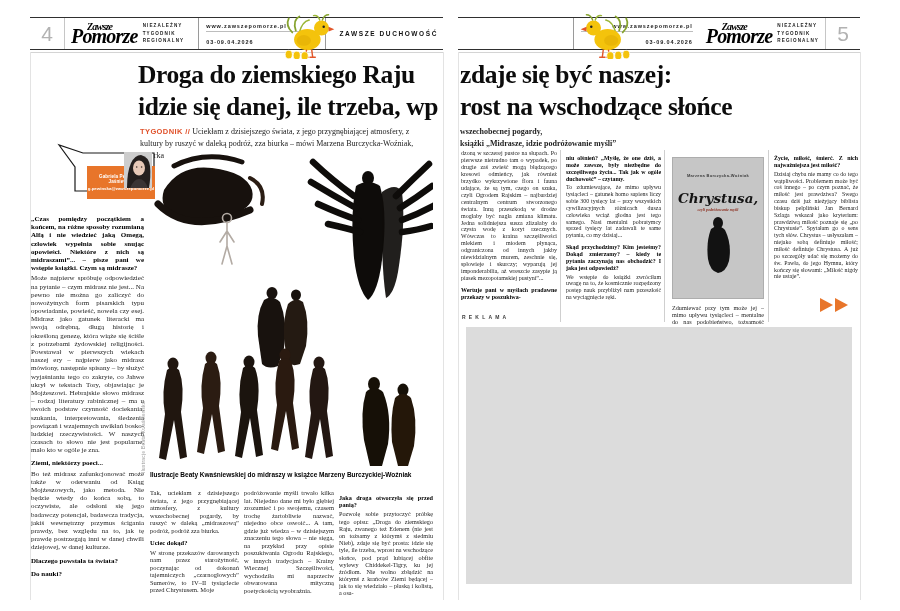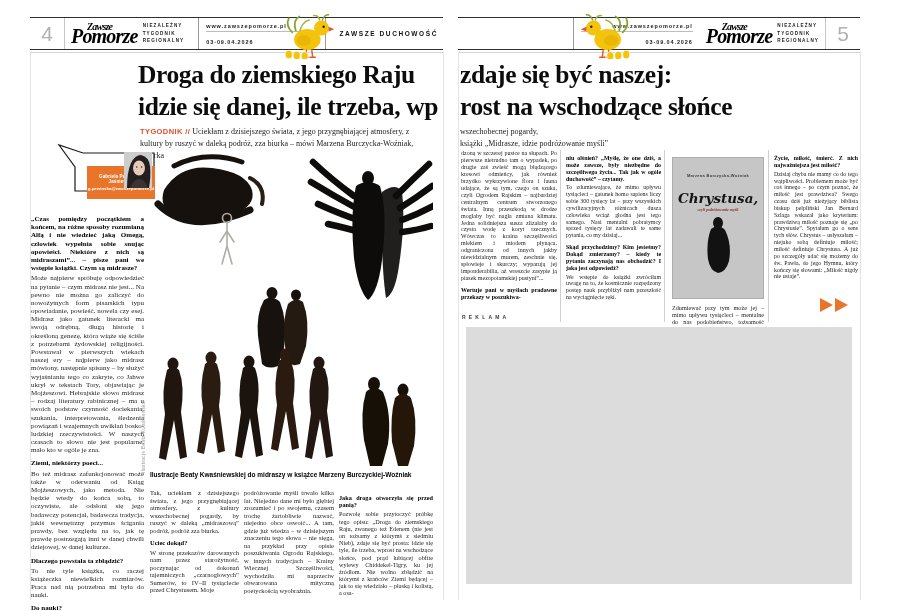--- a/index.html
+++ b/index.html
@@ -197,21 +197,21 @@
     <span>idzie się danej, ile trzeba, wp</span>
   </div>
   <div class="headline" style="left:460px;top:59px;width:320px;">
     <span>zdaje się być naszej:</span>
     <span>rost na wschodzące słońce</span>
   </div>
 
   <div class="lead" style="left:140px;top:126px;width:294px;">
     <span class="kicker">TYGODNIK //</span><span> Uciekłam z dzisiejszego świata, z jego przygnębiającej atmosfery, z kultury by ruszyć w daleką podróż, zza biurka – mówi Marzena Burczycka-Woźniak, autorka</span>
   </div>
-  <div class="lead" style="left:460px;top:126px;width:250px;">
+  <div class="lead" style="left:460px;top:126px;width:250px;font-weight:bold;">
     <span class="ln">wszechobecnej pogardy,</span>
     <span class="ln">książki „Midrasze, idzie podróżowanie myśli”</span>
   </div>
 
   <svg class="bubble-svg" viewBox="0 0 104 56">
     <path d="M98,13 L98,51 L19,51 L19,27 L3,5 L27,13 Z" fill="#ffffff" stroke="#1a1a1a" stroke-width="1.2"></path>
   </svg>
   <div class="authorbox">
     <div class="nm">Gabriela Pewińska-Jaśniewicz</div>
     <div class="em">g.pewinska@zawszepomorze.pl</div>
@@ -223,22 +223,21 @@
     <circle cx="12.7" cy="15" r="0.8" fill="#3a2e28"></circle>
       <circle cx="17.6" cy="15" r="0.8" fill="#3a2e28"></circle>
     <path d="M6,36 Q10,27 15,27 Q21,27 24,36 Z" fill="#3a3434"></path>
   </svg>
 
   <div class="col col1L">
     <p class="q">„Czas pomiędzy początkiem a końcem, na różne sposoby rozumianą Alfą i nie wiedzieć jaką Omegą, człowiek wypełnia sobie snując opowieści. Niektóre z nich są midraszami”... – pisze pani we wstępie książki. Czym są midrasze?</p>
     <p class="noind">Może najpierw spróbuję odpowiedzieć na pytanie – czym midrasz nie jest... Na pewno nie można go zaliczyć do nowożytnych form pisarskich typu opowiadanie, powieść, nowela czy esej. Midrasz jako gatunek literacki ma swoją odrębną, długą historię i określoną genezę, która wiąże się ściśle z potrzebami żydowskiej religijności. Powstawał w pierwszych wiekach naszej ery – najpierw jako midrasz mówiony, następnie spisany – by służyć wyjaśnianiu tego co zakryte, co Jahwe ukrył w tekstach Tory, objawiając je Mojżeszowi. Hebrajskie słowo midrasz – rodzaj literatury rabinicznej – ma u swoich podstaw czynność dociekania, szukania, interpretowania, śledzenia powiązań i wzajemnych uwikłań bosko-ludzkiej rzeczywistości. W naszych czasach to słowo nie jest popularne, mało kto w ogóle je zna.</p>
     <p class="q">Ziemi, niektórzy poeci...</p>
     <p class="noind">Bo też midrasz zafunkcjonować może także w oderwaniu od Ksiąg Mojżeszowych, jako metoda. Nie będzie wtedy do końca sobą, to oczywiste, ale odsłoni się jego badawczy potencjał, badawcza tradycja, jakiś wewnętrzny przymus ścigania prawdy, bez względu na to, jak tę prawdę postrzegają inni w danej chwili dziejowej, w danej kulturze.</p>
-    <p class="q">Dlaczego powstała ta zbłądzić?</p>
-    <p class="noind">To nie tyle książka, co raczej książeczka niewielkich rozmiarów. Praca nad nią potrzebna mi była do nauki.</p>
+    <p class="q">Dlaczego powstała ta świata?</p>
     <p class="q">Do nauki?</p>
   </div>
 
   <svg class="illu" viewBox="0 0 283 318">
 
     <path d="M14,38 Q30,12 62,16 Q96,20 102,38 Q106,54 84,62 Q50,74 26,64 Q8,56 14,38 Z" fill="#17110d"></path>
     <path d="M8,52 Q40,84 100,58" stroke="#17110d" stroke-width="7" fill="none" stroke-linecap="round"></path>
     <path d="M24,14 Q56,-2 92,10" stroke="#17110d" stroke-width="5" fill="none" stroke-linecap="round"></path>
     <path d="M100,26 Q116,34 112,52" stroke="#2b1d14" stroke-width="4" fill="none" stroke-linecap="round"></path>
 

